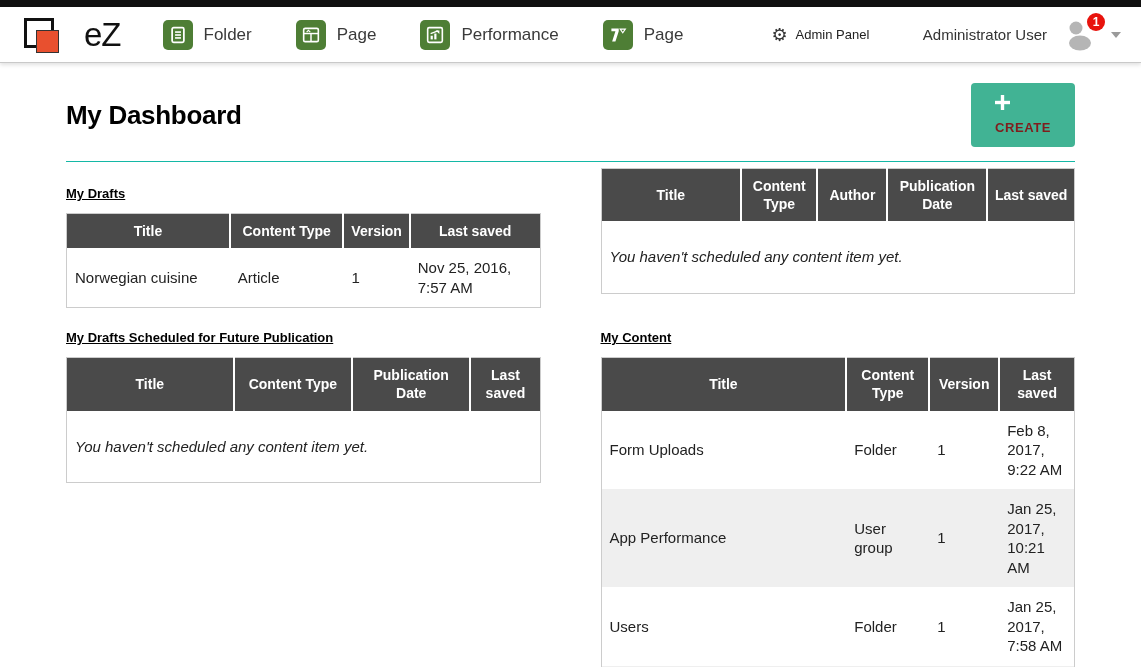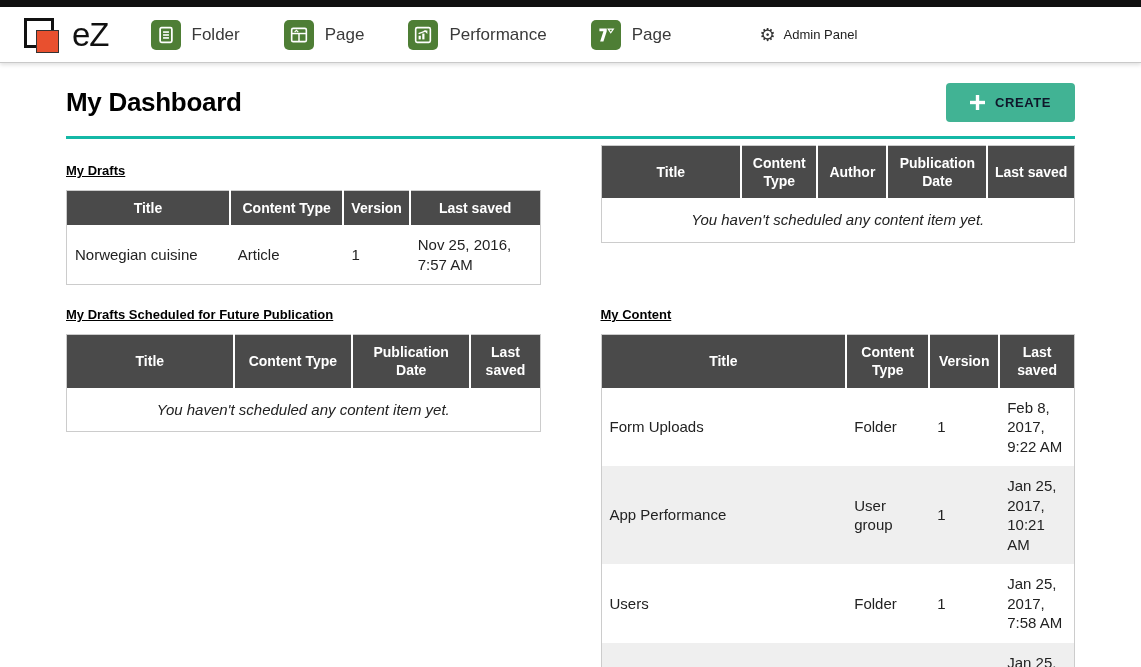--- a/index.html
+++ b/index.html
@@ -11,57 +11,57 @@
   .top-strip{height:7px;background:#111;}
   .header{
     height:55px;background:#fff;display:flex;align-items:center;
     padding:0 20px;border-bottom:1px solid #c9c9c9;
     box-shadow:0 2px 4px rgba(0,0,0,.12);position:relative;z-index:5;
   }
   .logo{display:flex;align-items:center;cursor:pointer;}
   .logo-mark{position:relative;width:50px;height:42px;}
   .sq-outline{position:absolute;left:4px;top:4px;width:24px;height:24px;border:3px solid #111;background:#fff;}
   .sq-orange{position:absolute;left:16px;top:16px;width:21px;height:21px;background:#e8502f;border:1px solid #333;}
-  .logo-text{font-size:33px;color:#111;letter-spacing:-1px;margin-left:2px;}
+  .logo-text{font-size:33px;color:#111;letter-spacing:-1px;margin-left:14px;}
   .nav{display:flex;align-items:center;margin-left:42px;gap:44px;}
   .nav-item{display:flex;align-items:center;gap:11px;cursor:pointer;}
   .nav-icon{width:30px;height:30px;border-radius:5px;background:#4e7e35;display:flex;align-items:center;justify-content:center;}
   .nav-label{font-size:17px;color:#3a3a3a;}
   .admin-panel{display:flex;align-items:center;gap:8px;margin-left:88px;cursor:pointer;}
   .admin-label{font-size:13px;color:#222;}
   .gear{font-family:"DejaVu Sans",sans-serif;font-size:18px;color:#333;line-height:1;}
   .user-menu{margin-left:auto;display:flex;align-items:center;gap:12px;cursor:pointer;}
   .user-name{font-size:15px;color:#333;}
   .avatar-wrap{position:relative;width:40px;height:36px;}
   .badge{
     position:absolute;top:-4px;right:-6px;min-width:18px;height:18px;border-radius:50%;
     background:#e8130d;color:#fff;font-size:12px;font-weight:bold;
     display:flex;align-items:center;justify-content:center;
   }
   .caret-down{width:0;height:0;border-left:5px solid transparent;border-right:5px solid transparent;border-top:6px solid #9a9a9a;}
   
   .page{padding:0 66px;}
-  .head-row{display:flex;justify-content:space-between;align-items:center;padding:20px 0 14px;border-bottom:3px solid #14b8a6;}
+  .head-row{display:flex;justify-content:space-between;align-items:center;padding:20px 0 14px;border-bottom:1px solid #14b8a6;}
   h1{margin:0;font-size:26px;font-weight:700;color:#000;letter-spacing:-.3px;}
   .create-btn{
-    background:#41b394;color:#0f172a;border:none;border-radius:4px;
+    background:#41b394;color:#7f1d1d;border:none;border-radius:4px;
     padding:12px 24px;font-size:13px;font-weight:700;letter-spacing:.6px;
-    display:flex;align-items:flex-start;gap:10px;cursor:pointer;font-family:inherit;
+    display:flex;align-items:flex-start;gap:10px;cursor:pointer;font-family:inherit;flex-direction:column;
   }
   .grid{display:grid;grid-template-columns:1fr 1fr;column-gap:60px;row-gap:4px;margin-top:6px;}
   section h2{font-size:13px;font-weight:700;color:#000;margin:18px 0 12px;text-decoration:underline;}
   table{width:100%;border-collapse:collapse;border:1px solid #ccc;table-layout:fixed;font-size:15px;}
   th{
     background:#4a4a4a;color:#fff;font-size:14px;font-weight:700;text-align:center;
     padding:8px 4px;vertical-align:middle;line-height:1.3;
   }
   th + th{border-left:2px solid #fff;}
   td{padding:10px 8px;color:#222;vertical-align:middle;line-height:1.3;overflow-wrap:break-word;}
   tbody tr:nth-child(even){background:#efefef;}
-  td.empty-msg{text-align:center;font-style:italic;padding:12px 8px;}
+  td.empty-msg{text-align:left;font-style:italic;padding:26px 8px;}
 </style>
 </head>
 <body>
 
 <div class="top-strip"></div>
 
 <header class="header">
   <div class="logo">
     <span class="logo-mark">
       <span class="sq-outline"></span>
@@ -114,20 +114,31 @@
       </span>
       <span class="nav-label">Page</span>
     </div>
   </nav>
 
   <div class="admin-panel">
     <span class="gear">⚙</span>
     <span class="admin-label">Admin Panel</span>
   </div>
 
+  <div class="user-menu">
+    <span class="user-name">Administrator User</span>
+    <span class="avatar-wrap">
+      <svg width="40" height="36" viewBox="0 0 40 36">
+        <circle cx="17" cy="11" r="6.5" fill="#b5b5b5"></circle>
+        <ellipse cx="21" cy="26" rx="11" ry="7.5" fill="#b5b5b5"></ellipse>
+      </svg>
+      <span class="badge">1</span>
+    </span>
+    <span class="caret-down"></span>
+  </div>
 </header>
 
 <main class="page">
   <div class="head-row">
     <h1>My Dashboard</h1>
     <button class="create-btn">
       <svg width="15" height="15" viewBox="0 0 16 16">
         <rect x="6.2" y="0" width="3.6" height="16" fill="#fff"></rect>
         <rect x="0" y="6.2" width="16" height="3.6" fill="#fff"></rect>
       </svg>

